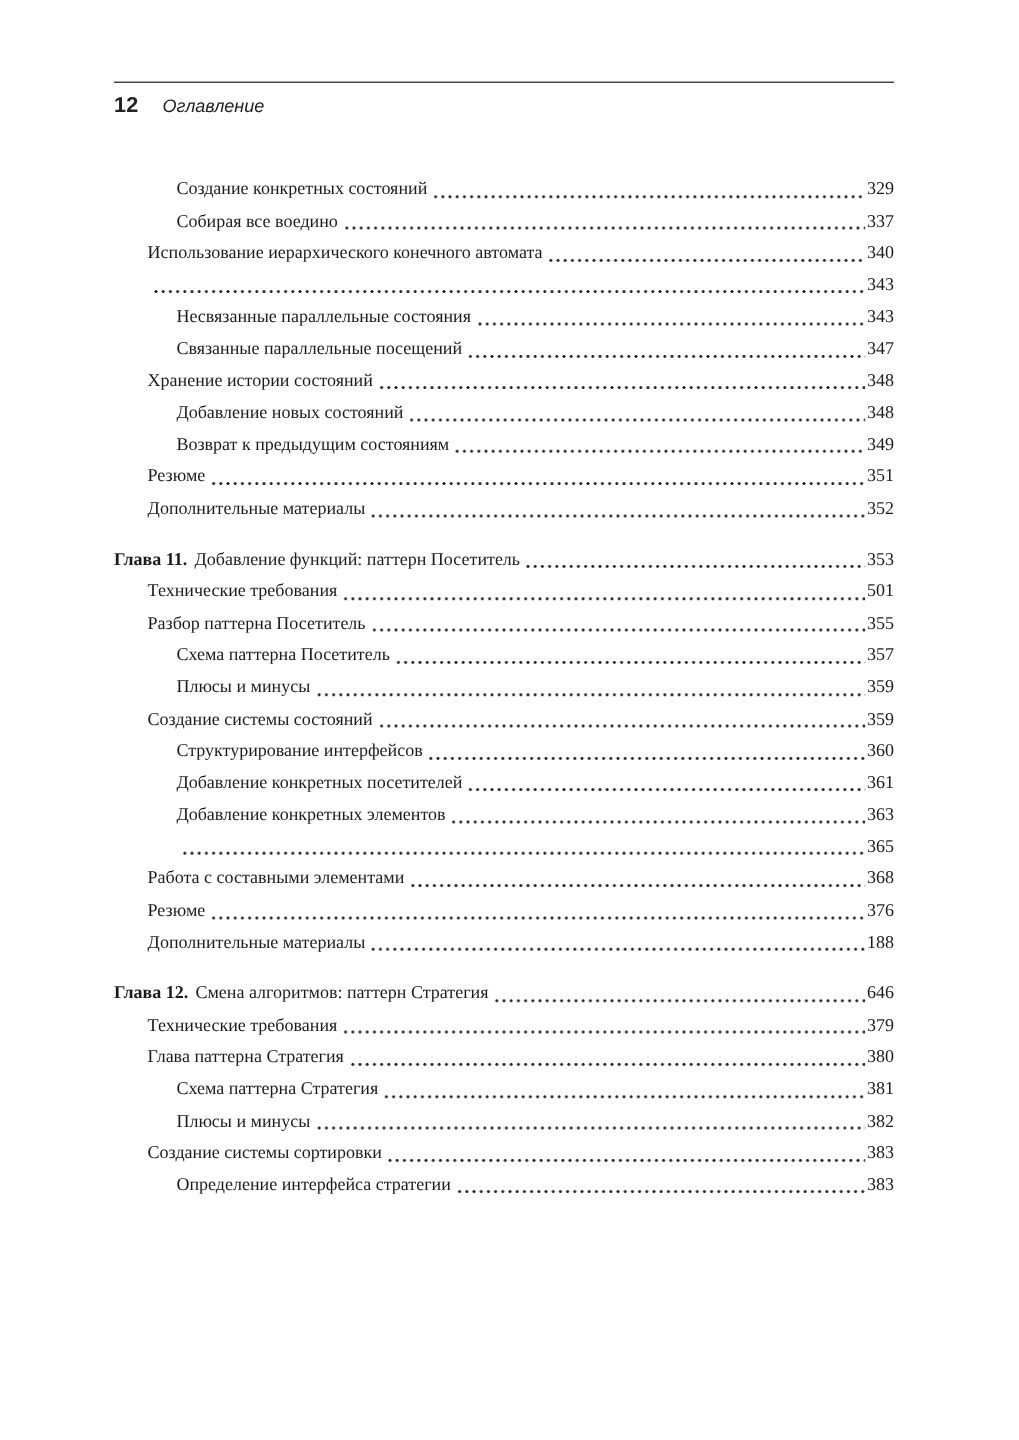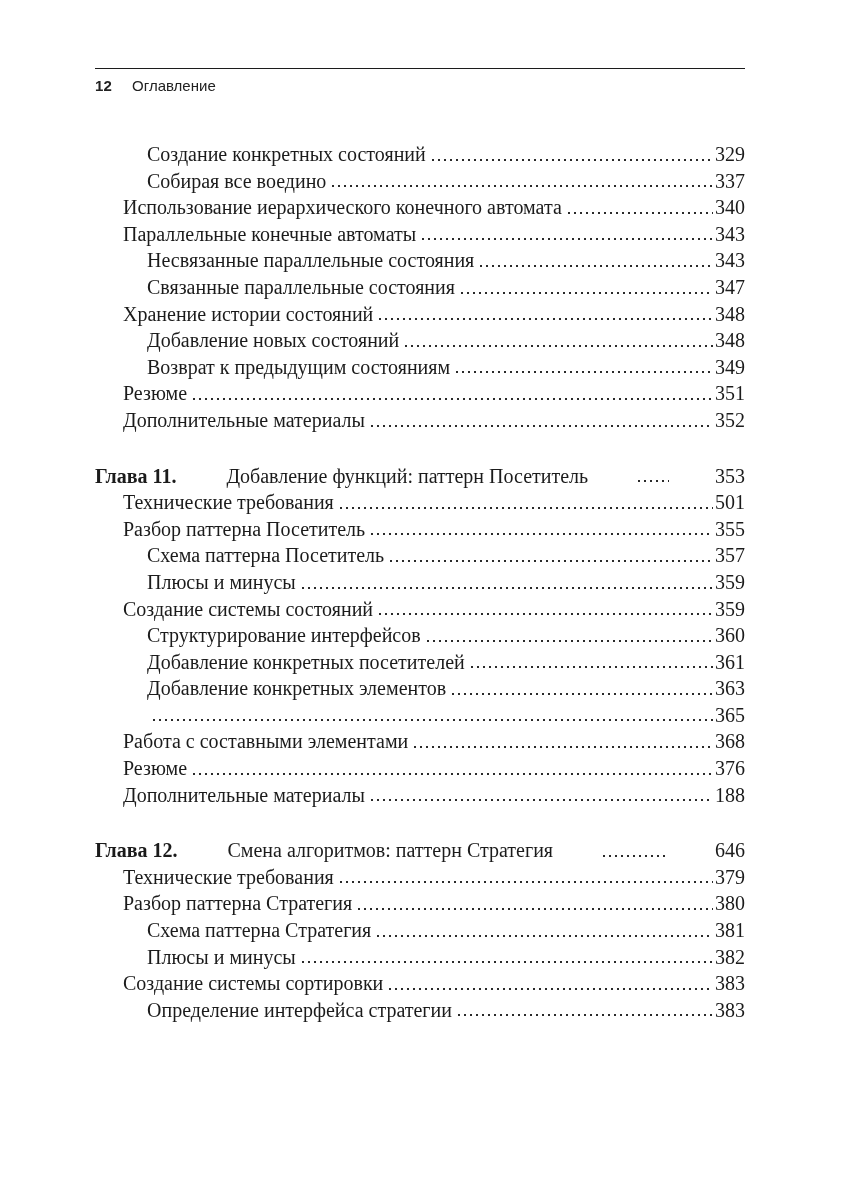--- a/index.html
+++ b/index.html
@@ -24,40 +24,41 @@
     padding-top: 8px;
     display: flex;
     align-items: baseline;
     gap: 20px;
     font-family: "Liberation Sans", sans-serif;
     font-size: 15px;
     color: #222;
   }
   .pageno {
     font-weight: 700;
-    font-size: 15px;
+    font-size: 18px;
     letter-spacing: 0.2px;
   }
   .head-title {
     font-weight: 400;
+    font-style: italic;
   }
   .toc {
     margin-top: 47px;
     font-family: "Liberation Serif", "DejaVu Serif", serif;
-    font-size: 20px;
+    font-size: 15px;
     color: #1b1b1b;
   }
   .toc-row {
     display: flex;
     align-items: stretch;
     line-height: 26.6px;
     height: 26.6px;
     white-space: nowrap;
   }
-  .toc-row.gap-before { margin-top: 29px; gap: 44px; }
+  .toc-row.gap-before { margin-top: 16px; }
   .indent-0 { padding-left: 0; }
   .indent-1 { padding-left: 28px; }
   .indent-2 { padding-left: 52px; }
   .chapter-prefix {
     font-weight: 700;
     margin-right: 6px;
   }
   .entry-label { flex: 0 0 auto; }
   .leader {
     flex: 1 1 auto;
@@ -91,31 +92,30 @@
           <span class="entry-label">Собирая все воедино</span>
           <span class="leader"></span>
           <span class="entry-page">337</span>
         </div>
         <div class="toc-row indent-1">
           <span class="entry-label">Использование иерархического конечного автомата</span>
           <span class="leader"></span>
           <span class="entry-page">340</span>
         </div>
         <div class="toc-row indent-1">
-          <span class="entry-label">Параллельные конечные автоматы</span>
           <span class="leader"></span>
           <span class="entry-page">343</span>
         </div>
         <div class="toc-row indent-2">
           <span class="entry-label">Несвязанные параллельные состояния</span>
           <span class="leader"></span>
           <span class="entry-page">343</span>
         </div>
         <div class="toc-row indent-2">
-          <span class="entry-label">Связанные параллельные состояния</span>
+          <span class="entry-label">Связанные параллельные посещений</span>
           <span class="leader"></span>
           <span class="entry-page">347</span>
         </div>
         <div class="toc-row indent-1">
           <span class="entry-label">Хранение истории состояний</span>
           <span class="leader"></span>
           <span class="entry-page">348</span>
         </div>
         <div class="toc-row indent-2">
           <span class="entry-label">Добавление новых состояний</span>
@@ -207,21 +207,21 @@
           <span class="entry-label">Смена алгоритмов: паттерн Стратегия</span>
           <span class="leader"></span>
           <span class="entry-page">646</span>
         </div>
         <div class="toc-row indent-1">
           <span class="entry-label">Технические требования</span>
           <span class="leader"></span>
           <span class="entry-page">379</span>
         </div>
         <div class="toc-row indent-1">
-          <span class="entry-label">Разбор паттерна Стратегия</span>
+          <span class="entry-label">Глава паттерна Стратегия</span>
           <span class="leader"></span>
           <span class="entry-page">380</span>
         </div>
         <div class="toc-row indent-2">
           <span class="entry-label">Схема паттерна Стратегия</span>
           <span class="leader"></span>
           <span class="entry-page">381</span>
         </div>
         <div class="toc-row indent-2">
           <span class="entry-label">Плюсы и минусы</span>

